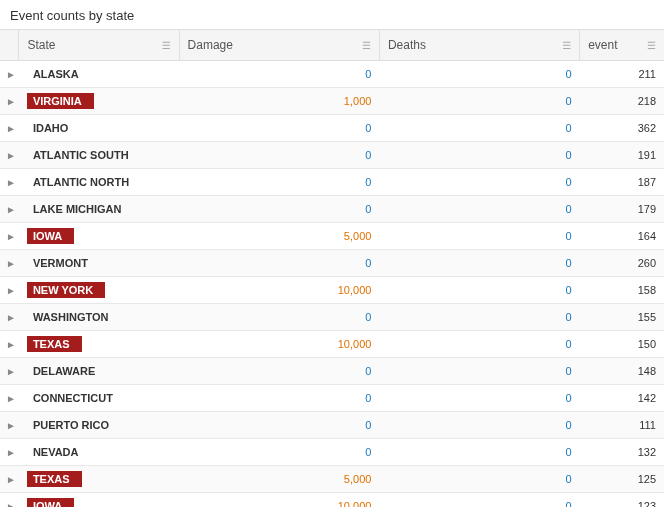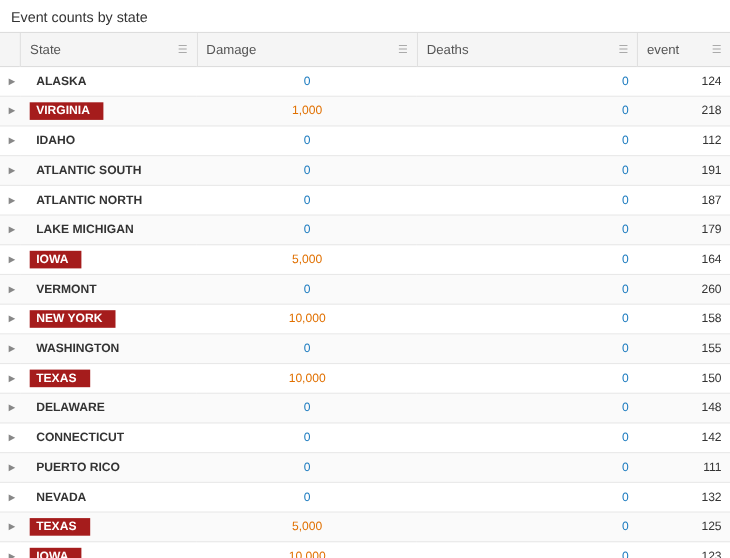--- a/index.html
+++ b/index.html
@@ -84,21 +84,20 @@
     .state-label.highlighted {
       background: #a51c1c;
       color: #fff;
       padding: 2px 12px 2px 6px;
     }
     .damage-cell, .deaths-cell, .event-cell {
       text-align: right;
     }
     .damage-cell {
       width: 190px;
-      text-align: center;
     }
     .deaths-cell {
       width: 190px;
     }
     .event-cell {
       width: 80px;
     }
   </style>
 </head>
 <body>
@@ -135,35 +134,35 @@
           </div>
         </th>
       </tr>
     </thead>
     <tbody id="table-body">
     <tr>
           <td class="chevron-cell" style="color: rgb(136, 136, 136); font-size: 10px;">►</td>
           <td class="state-cell"><span class="state-label">ALASKA</span></td>
           <td class="damage-cell" style="color: rgb(26, 122, 191);">0</td>
           <td class="deaths-cell" style="color: rgb(26, 122, 191);">0</td>
-          <td class="event-cell" style="color: rgb(51, 51, 51);">124</td>
+          <td class="event-cell" style="color: rgb(51, 51, 51);">211</td>
         </tr>
         <tr>
           <td class="chevron-cell" style="color: rgb(136, 136, 136); font-size: 10px;">►</td>
           <td class="state-cell"><span class="state-label highlighted">VIRGINIA</span></td>
           <td class="damage-cell" style="color: rgb(224, 112, 0);">1,000</td>
           <td class="deaths-cell" style="color: rgb(26, 122, 191);">0</td>
           <td class="event-cell" style="color: rgb(51, 51, 51);">218</td>
         </tr>
         <tr>
           <td class="chevron-cell" style="color: rgb(136, 136, 136); font-size: 10px;">►</td>
           <td class="state-cell"><span class="state-label">IDAHO</span></td>
           <td class="damage-cell" style="color: rgb(26, 122, 191);">0</td>
           <td class="deaths-cell" style="color: rgb(26, 122, 191);">0</td>
-          <td class="event-cell" style="color: rgb(51, 51, 51);">112</td>
+          <td class="event-cell" style="color: rgb(51, 51, 51);">362</td>
         </tr>
         <tr>
           <td class="chevron-cell" style="color: rgb(136, 136, 136); font-size: 10px;">►</td>
           <td class="state-cell"><span class="state-label">ATLANTIC SOUTH</span></td>
           <td class="damage-cell" style="color: rgb(26, 122, 191);">0</td>
           <td class="deaths-cell" style="color: rgb(26, 122, 191);">0</td>
           <td class="event-cell" style="color: rgb(51, 51, 51);">191</td>
         </tr>
         <tr>
           <td class="chevron-cell" style="color: rgb(136, 136, 136); font-size: 10px;">►</td>

